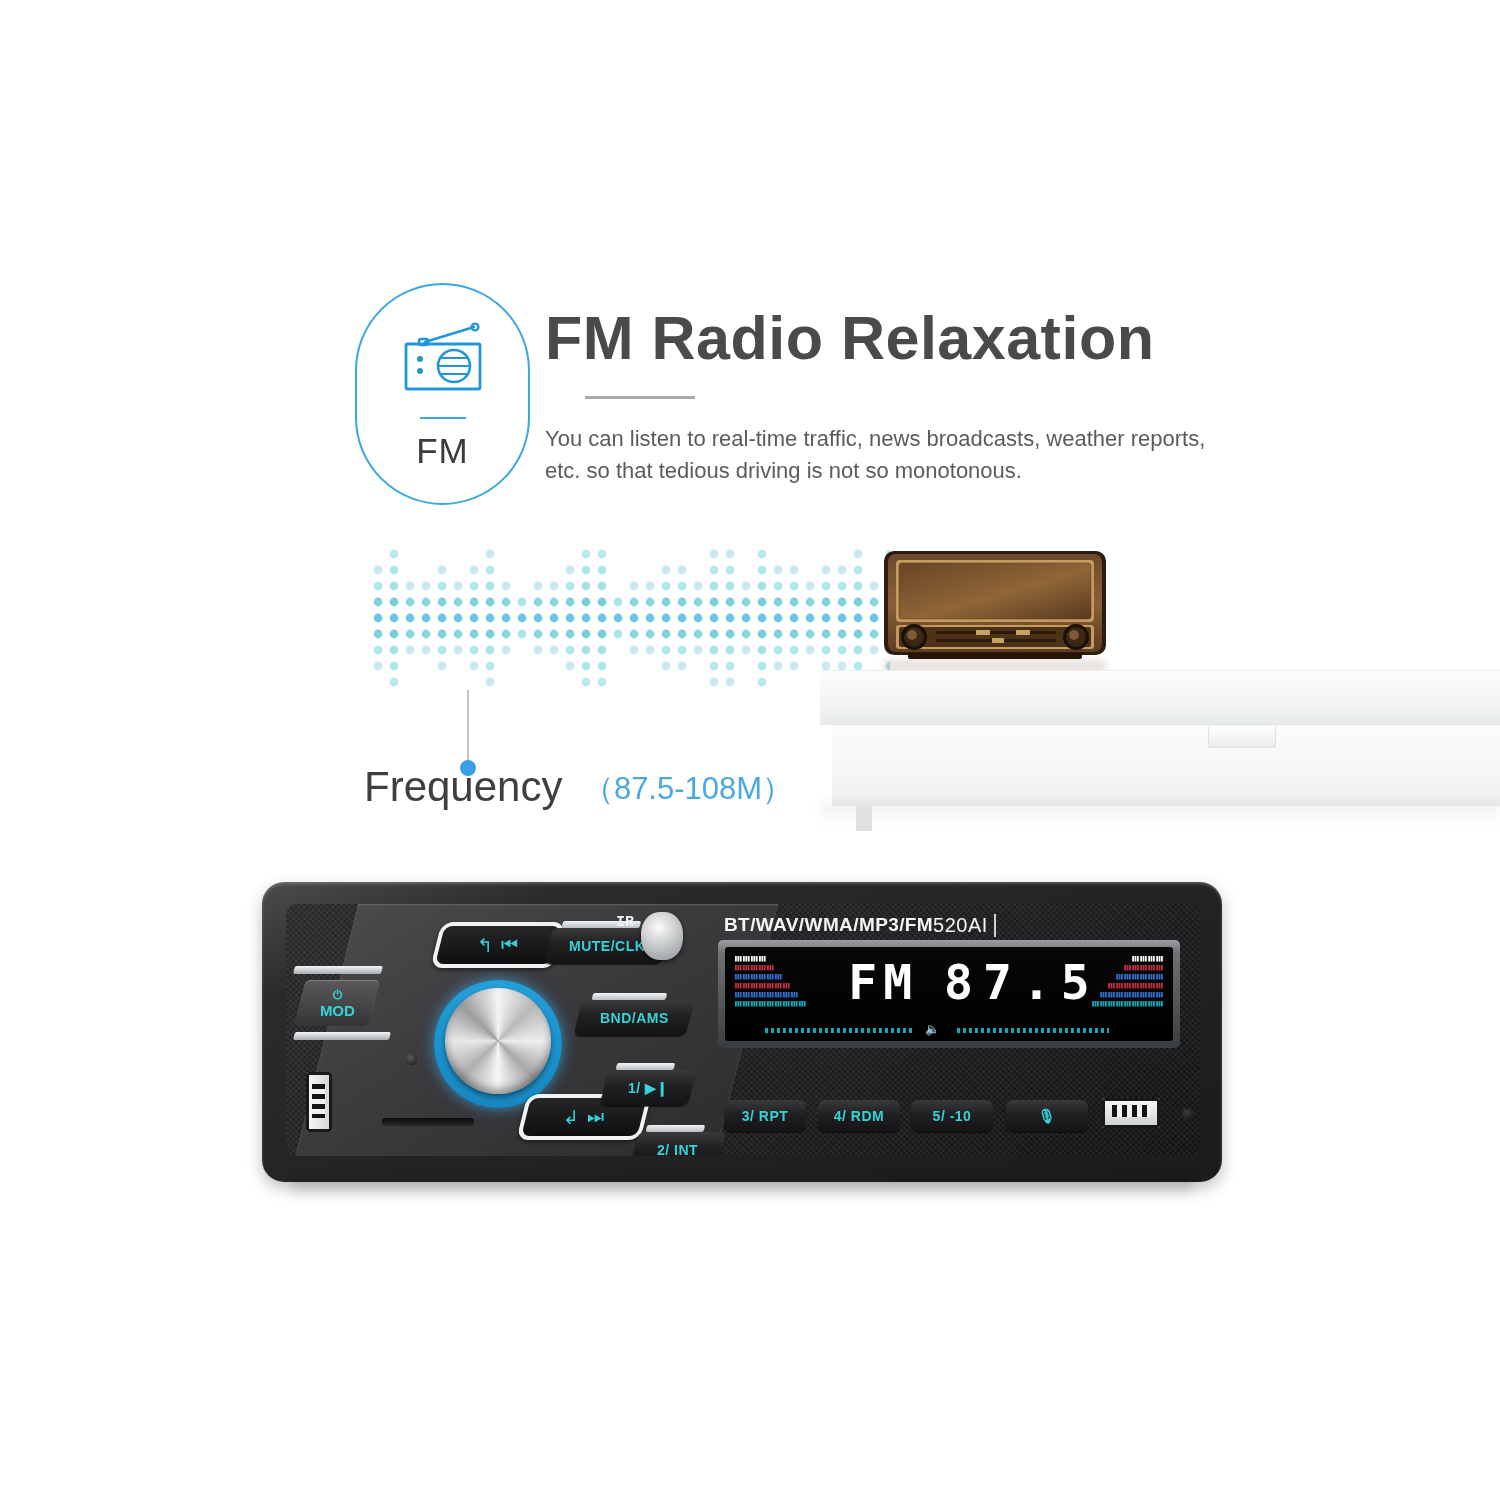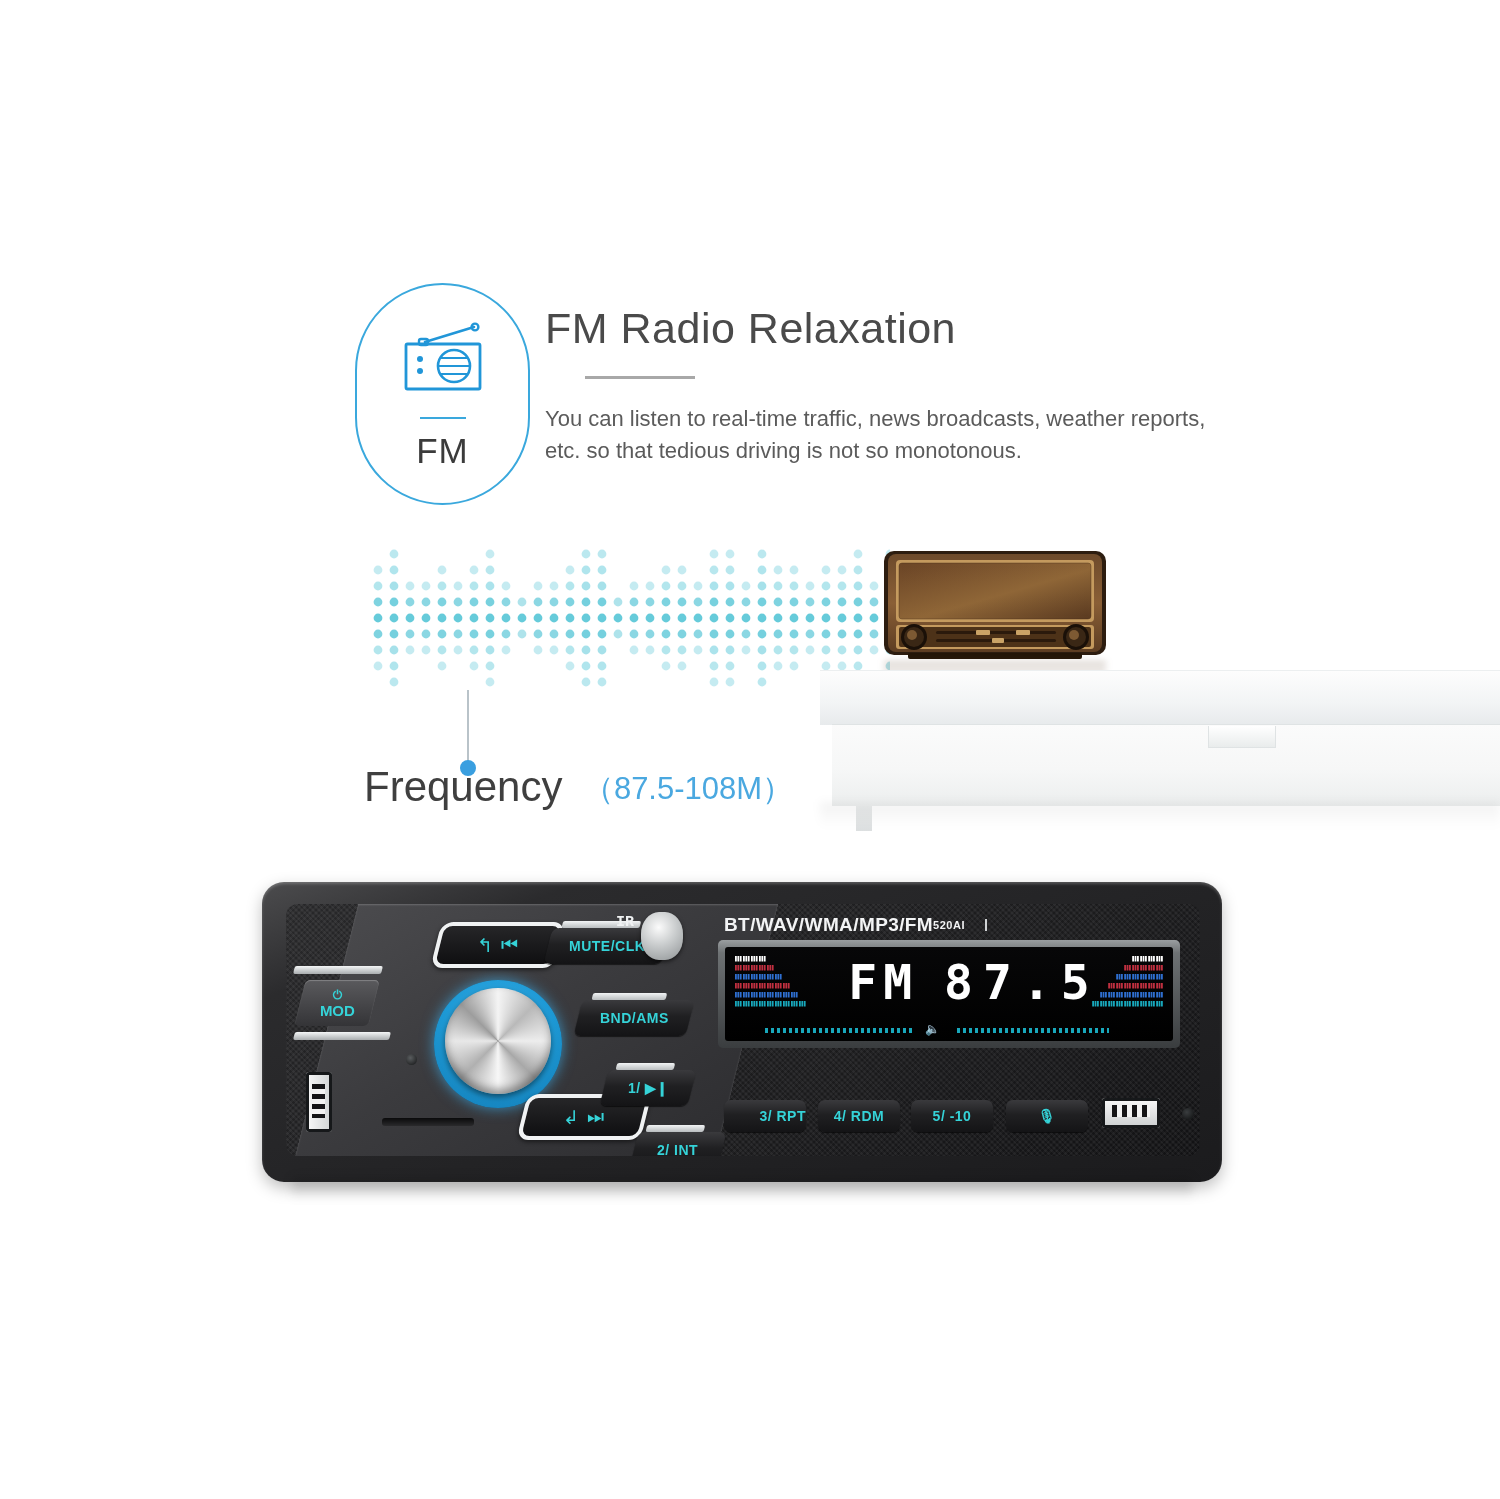--- a/index.html
+++ b/index.html
@@ -23,21 +23,21 @@
     padding-top:36px;
   }
   .fm-badge-icon { width:96px; height:74px; }
   .fm-badge-divider { width:46px; height:2px; background:#3aa8dd; margin-top:22px; }
   .fm-badge-label {
     margin-top:12px; font-size:35px; color:#3b3b3b; letter-spacing:1px; font-weight:400;
   }
 
   .header-text { position:absolute; left:190px; top:22px; width:700px; }
   .header-title {
-    font-size:43px; font-weight:400; color:#4a4a4a; letter-spacing:0.5px;
+    font-size:61px; font-weight:700; color:#4a4a4a; letter-spacing:0.5px;
     white-space:nowrap; line-height:1.1;
   }
   .title-rule { width:110px; height:3px; background:#a8a8a8; margin:24px 0 0 40px; }
   .header-desc {
     margin-top:24px; font-size:22px; line-height:1.45; color:#5b5b5b; max-width:690px;
   }
 
   
   .scene { position:absolute; left:0px; top:520px; width:1500px; height:340px; }
   .wave-svg { position:absolute; left:370px; top:20px; }
@@ -173,22 +173,22 @@
   }
 
   
   .display-wrap { position:absolute; left:432px; top:8px; width:462px; height:140px; }
   .codec-row {
     position:absolute; left:6px; top:0px; width:458px; height:26px;
     display:flex; align-items:center; justify-content:flex-start;
   }
   .codec-text { color:#f3f4f5; font-size:19px; font-weight:700; letter-spacing:0.4px; }
   .model-badge {
-    color:#f3f4f5; font-size:11px; font-weight:700; letter-spacing:0.5px;
-    border-right:2px solid #cfd2d4; padding-right:20px;
+    color:#f3f4f5; font-size:20px; font-weight:400; letter-spacing:0.5px;
+    border-right:2px solid #cfd2d4; padding-right:6px;
   }
   .lcd-bezel {
     position:absolute; left:0; top:28px; width:462px; height:108px;
     background:linear-gradient(180deg,#9a9ea0 0%, #6e7274 12%, #3a3d3f 100%);
     border-radius:5px; padding:7px;
   }
   .lcd {
     position:relative; width:100%; height:100%;
     background:linear-gradient(180deg,#070708,#000000);
     border-radius:3px; overflow:hidden;
@@ -866,21 +866,21 @@
               <span class="lcd-freq">87.5</span>
             </div>
 
             <div class="lcd-dotbar-l"></div>
             <span class="lcd-speaker-icon">🔈</span>
             <div class="lcd-dotbar-r"></div>
           </div>
         </div>
       </div>
 
-      <div class="btn" style="left:438px; top:196px; width:82px; height:32px;justify-content:flex-end;">
+      <div class="btn" style="left:438px; top:196px; width:82px; height:32px;">
         <span>3/ RPT</span>
       </div>
       <div class="btn" style="left:532px; top:196px; width:82px; height:32px;">
         <span>4/ RDM</span>
       </div>
       <div class="btn" style="left:625px; top:196px; width:82px; height:32px;">
         <span>5/ -10</span>
       </div>
       <div class="btn" style="left:720px; top:196px; width:82px; height:32px;">
         <span>🎙</span>

